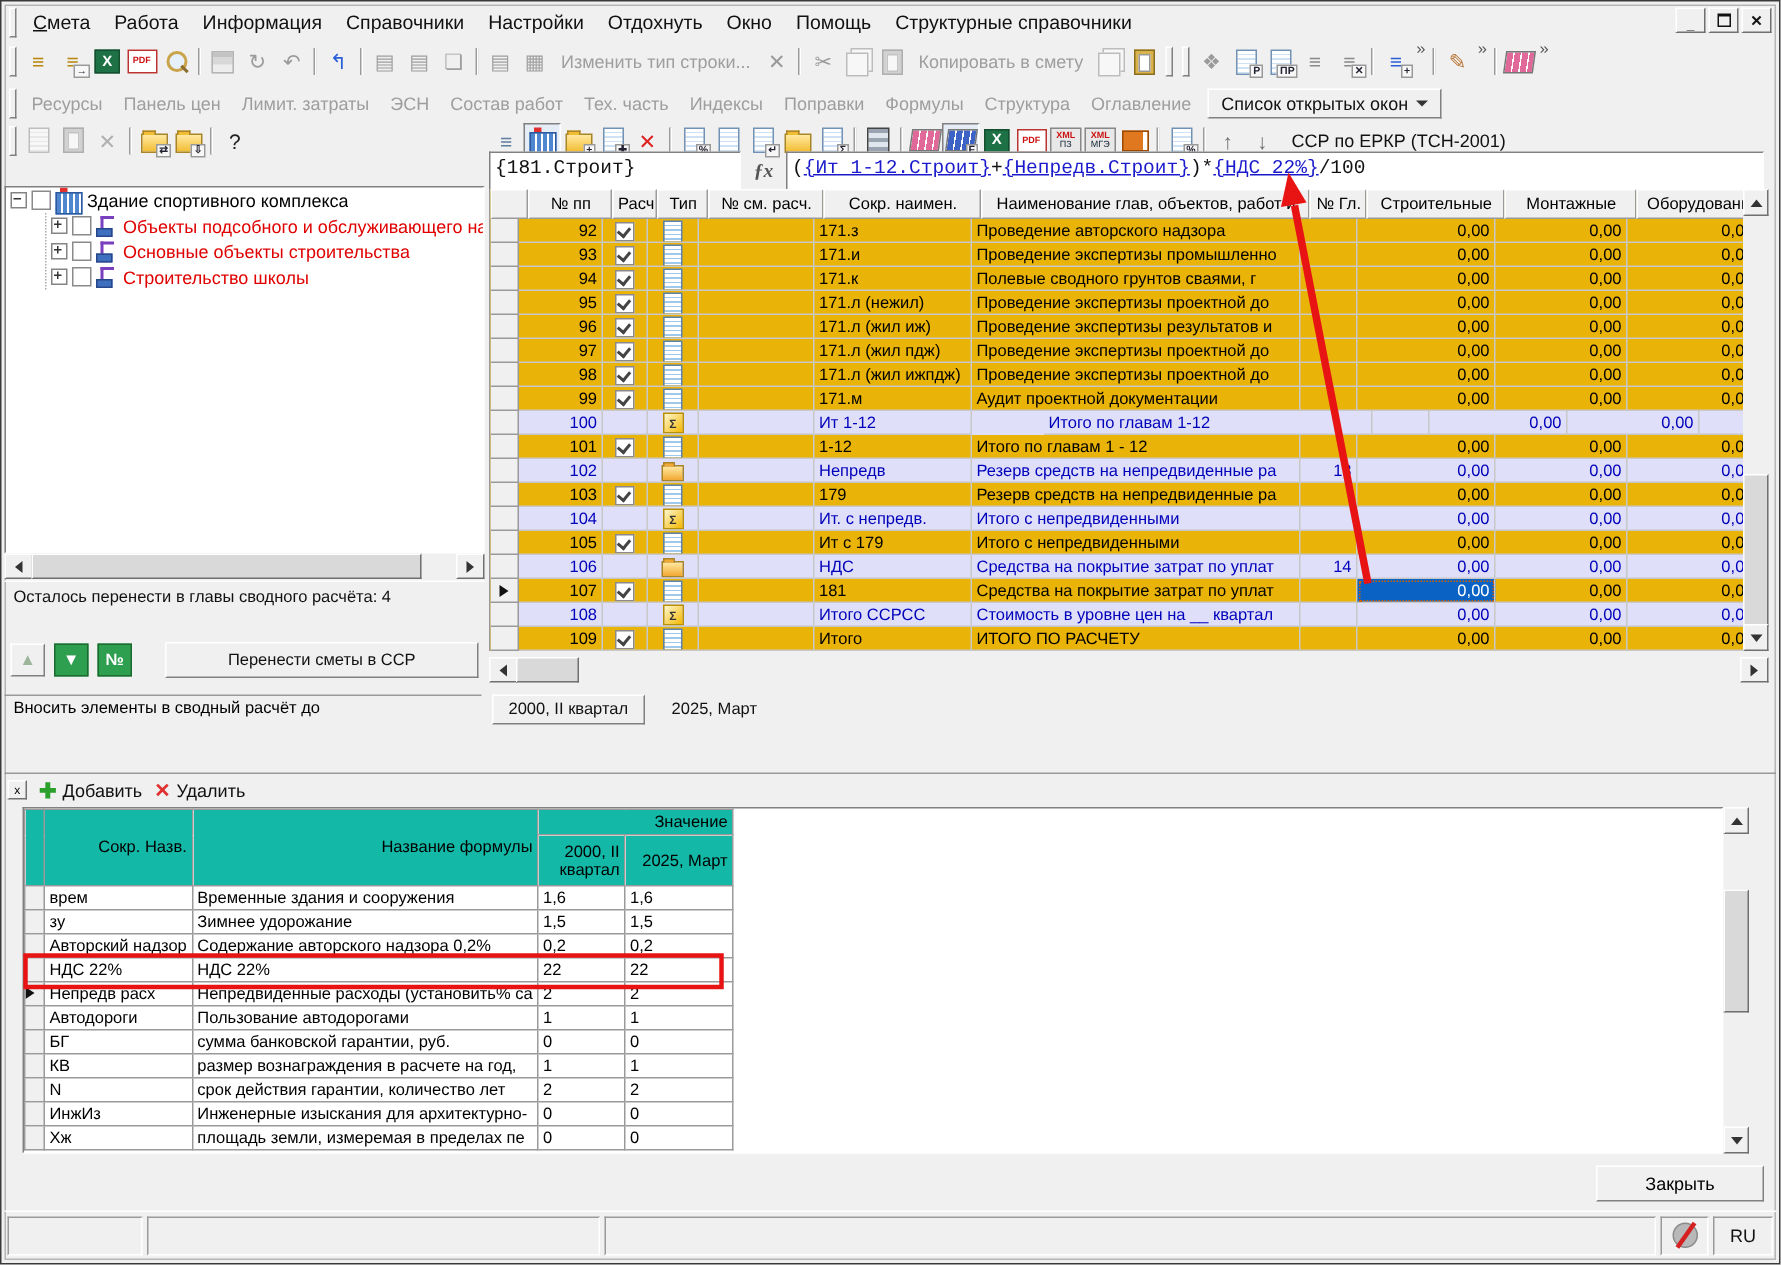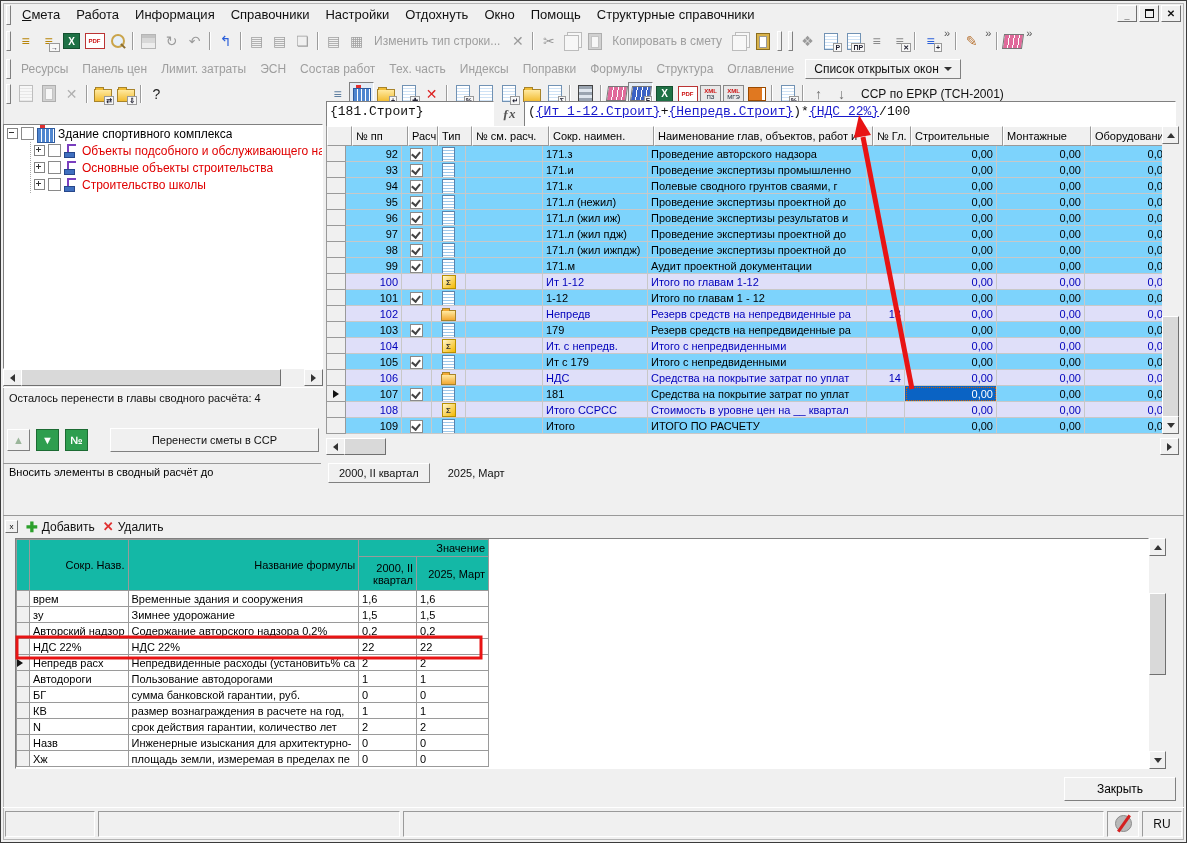--- a/index.html
+++ b/index.html
@@ -91,21 +91,21 @@
   #info{left:2px;top:386px;width:320px;height:72px;font-size:11px;color:#111;border-top:1px solid #fff;}
   #info .ln{padding:4px 6px 0 6px;white-space:nowrap;}
   #infobtns{position:absolute;left:4px;top:40px;display:flex;gap:6px;align-items:center;width:312px;}
   .sqbtn{width:21px;height:20px;display:flex;align-items:center;justify-content:center;font-size:11px;font-weight:bold;}
   .sqbtn.green{background:#2e9e4f;color:#fff;border:1px solid #1c6b33;}
   #transferBtn{flex:1;height:22px;font-size:11px;display:flex;align-items:center;justify-content:center;margin-left:16px;}
   #insertLabel{left:2px;top:462px;width:318px;font-size:11px;padding:2px 6px;border-top:1px solid #999;white-space:nowrap;}
   #insertDrop{left:4px;top:480px;width:312px;height:23px;background:#fff;border:1px solid;border-color:#808080 #fff #fff #808080;display:flex;align-items:center;gap:4px;padding-left:3px;font-size:11px;}
   #insertDrop .darr{position:absolute;right:1px;top:1px;bottom:1px;width:17px;background:#f0f0f0;border:1px solid;border-color:#fff #707070 #707070 #fff;display:flex;align-items:center;justify-content:center;}
   
-  #grid{left:325px;top:125px;width:836px;height:308px;background:#7dd3fc;overflow:hidden;font-size:11px;border-left:1px solid #999;}
+  #grid{left:325px;top:125px;width:836px;height:308px;background:#eab308;overflow:hidden;font-size:11px;border-left:1px solid #999;text-align:center;}
   .ghead{display:flex;height:20px;}
   .ghc{background:#f0f0f0;border:1px solid;border-color:#fff #9a9a9a #9a9a9a #fff;padding:3px 2px 0 3px;white-space:nowrap;overflow:hidden;flex:0 0 auto;}
   .grow{display:flex;height:16px;}
   .gc{border-right:1px solid #c8c8c8;border-bottom:1px solid #c8c8c8;padding:1px 3px 0 3px;white-space:nowrap;overflow:hidden;flex:0 0 auto;display:flex;align-items:center;}
   .gc.sel0{background:#f0f0f0;border-right:1px solid #9a9a9a;border-bottom:1px solid #9a9a9a;justify-content:center;padding:0;}
   .gc.num,.gc.val{justify-content:flex-end;}
   .grow.sum{background:#dfdff9;}
   .grow.sum .gc{color:#0000bb;}
   .gc.cursel{background:#0a63c4;color:#fff !important;outline:1px dotted #d06000;outline-offset:-2px;}
   .marker{width:0;height:0;border-top:4px solid transparent;border-bottom:4px solid transparent;border-left:6px solid #111;}
@@ -621,21 +621,21 @@
       </div>
       <div class="grow sum">
         <span class="gc sel0" style="width: 18px;"></span>
         <span class="gc num" style="width: 49px;">100</span>
         <span class="gc" style="justify-content: center; width: 23px;"></span>
         <span class="gc" style="justify-content: center; width: 27px;">
           <span class="t-sigma">Σ</span>
         </span>
         <span class="gc" style="width: 70px;"></span>
         <span class="gc" style="width: 98px;">Ит 1-12</span>
-        <span class="gc" style="width: 212px;">Итого по главам 1-12</span>
+        <span class="gc" style="width: 212px; margin-left: 48px;">Итого по главам 1-12</span>
         <span class="gc num" style="width: 31px;"></span>
         <span class="gc val" style="width: 85px;">0,00</span>
         <span class="gc val" style="width: 81px;">0,00</span>
         <span class="gc val" style="width: 81px;">0,00</span>
       </div>
       <div class="grow">
         <span class="gc sel0" style="width: 18px;"></span>
         <span class="gc num" style="width: 49px;">101</span>
         <span class="gc" style="justify-content: center; width: 23px;">
           <span class="cb on"></span>
@@ -900,21 +900,21 @@
           </tr>
           <tr>
             <td class="selcell"></td>
             <td>N</td>
             <td>срок действия гарантии, количество лет</td>
             <td>2</td>
             <td>2</td>
           </tr>
           <tr>
             <td class="selcell"></td>
-            <td>Назв</td>
+            <td>ИнжИз</td>
             <td>Инженерные изыскания для архитектурно-</td>
             <td>0</td>
             <td>0</td>
           </tr>
           <tr>
             <td class="selcell"></td>
             <td>Хж</td>
             <td>площадь земли, измеремая в пределах пе</td>
             <td>0</td>
             <td>0</td>

